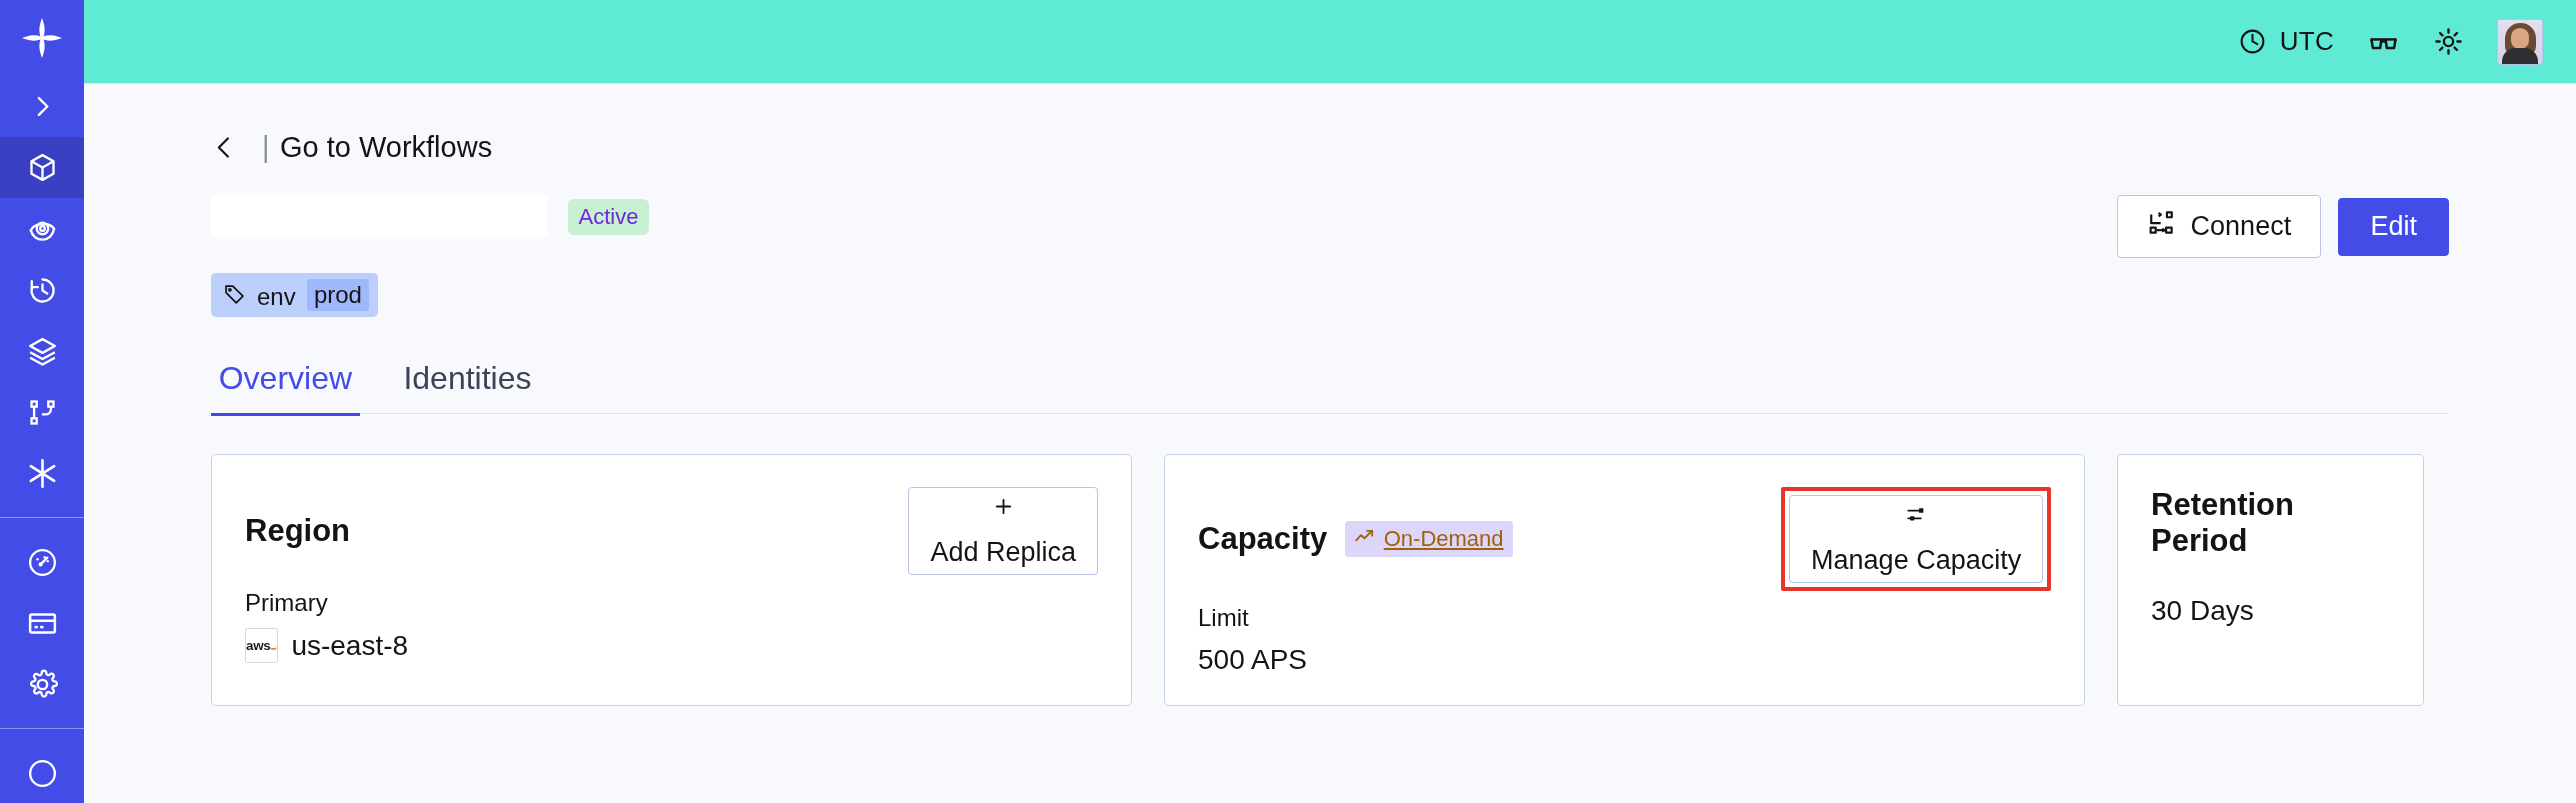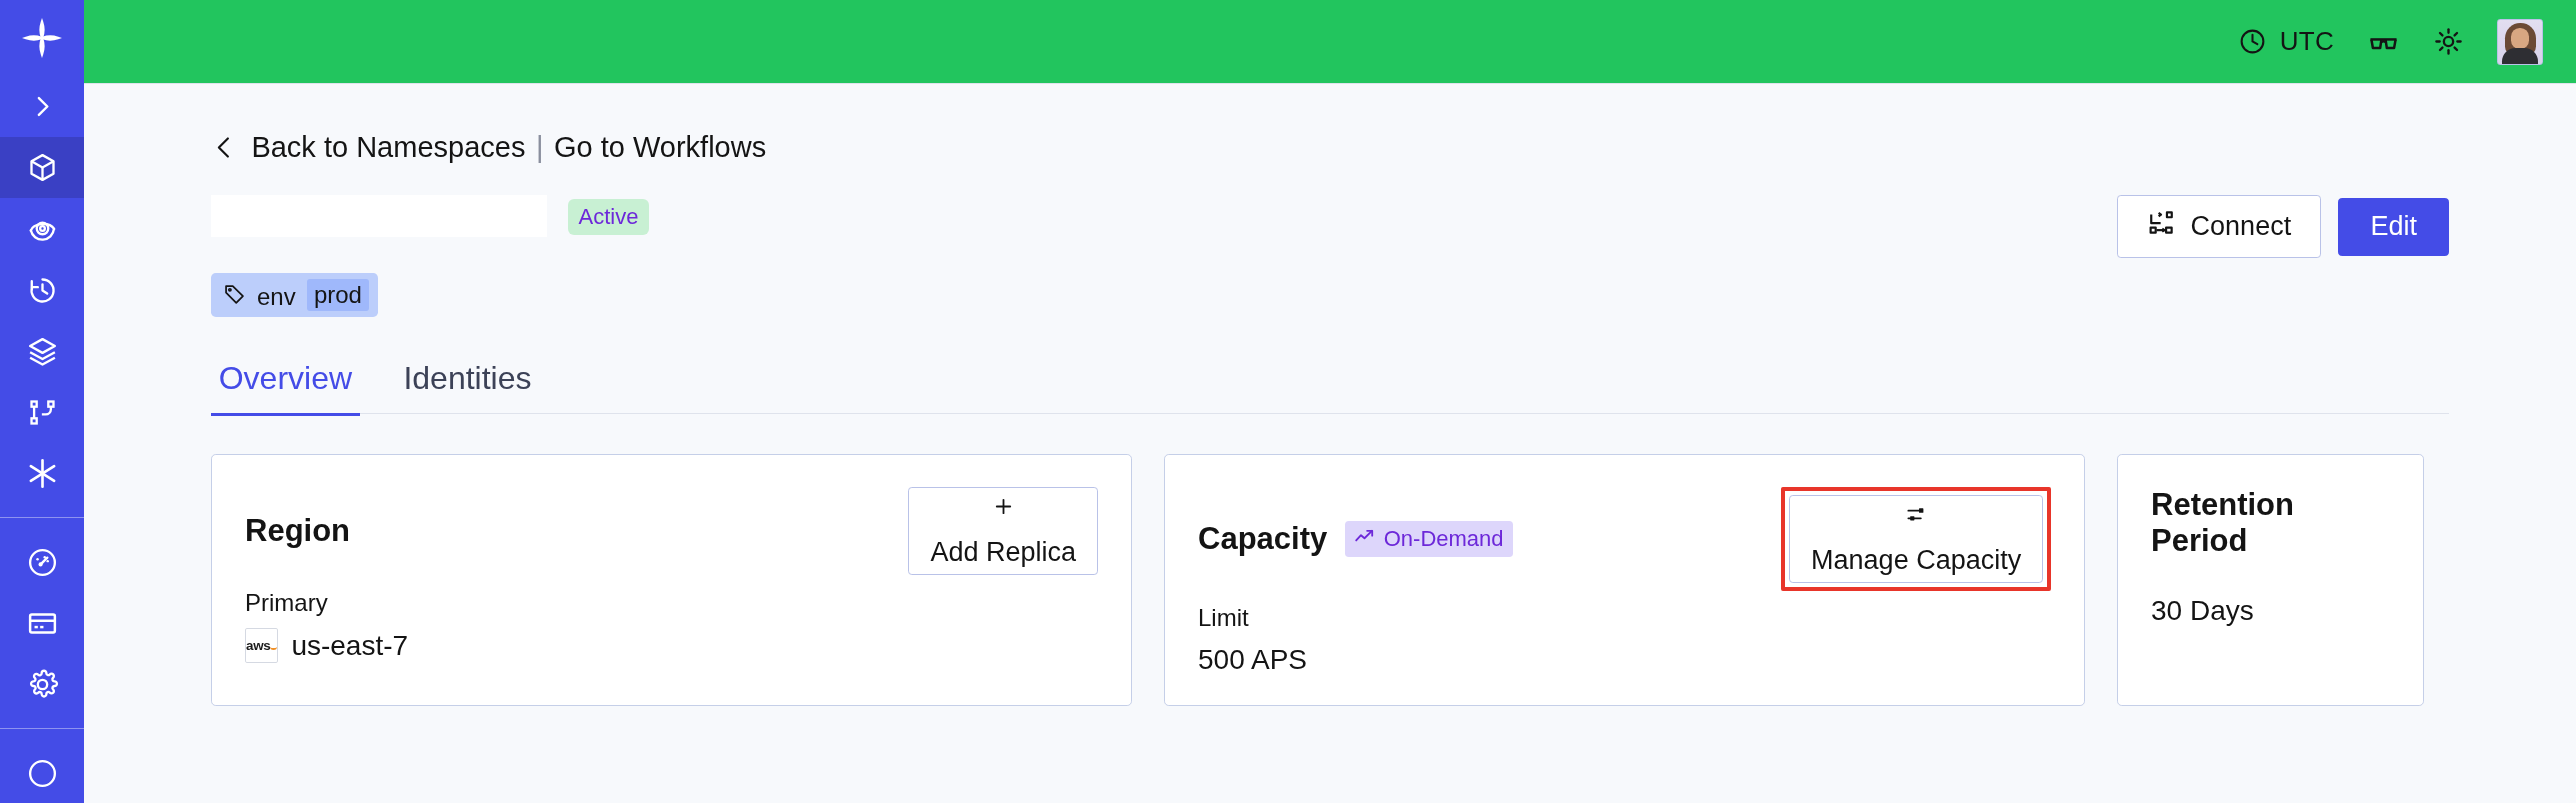--- a/index.html
+++ b/index.html
@@ -30,21 +30,21 @@
   .sb-divider {
     width: 84px; height: 1px; background: #8e93f0; margin: 13.4px 0 13.4px 0;
     flex: 0 0 1px;
   }
 
   
   .main { flex: 1 1 auto; height: 804px; display: flex; flex-direction: column; background: #f7f9fc; }
 
   .topbar {
     height: 84px; flex: 0 0 84px;
-    background: #22c55e;
+    background: #5eead4;
     border-bottom: 1px solid #dfe3ec;
     display: flex; align-items: center; justify-content: flex-end;
     padding-right: 33px;
     text-align: center;
   }
   .tb-group { display: flex; align-items: center; gap: 33px; }
   .tz { display: flex; align-items: center; gap: 12.5px; color: #141414; }
   .tz-label { font-size: 26px; letter-spacing: 0.3px; }
   .tb-icon { color: #141414; display: flex; align-items: center; justify-content: center; }
   .avatar {
@@ -129,22 +129,22 @@
     background: #ffffff; border: 1px solid #c5cfe8; border-radius: 4.8px;
     min-height: 206px; padding: 32px 33px 29px 33px; position: relative;
   }
   .card.region { width: 921px; flex: 0 0 921px; }
   .card.capacity { width: 921px; flex: 0 0 921px; }
   .card.retention { width: 307px; flex: 0 0 307px; }
 
   .card-head { display: flex; align-items: center; min-height: 50px; }
   .card-title { font-size: 31px; font-weight: bold; color: #141414; }
   .chip-ondemand {
-    margin-left: 17.3px; background: #ddd6fb; color: #6d28d9; font-size: 22px;
-    padding: 4.8px 9.6px; border-radius: 3.8px; display: inline-flex; align-items: center; gap: 8.6px;
+    margin-left: 17.3px; background: #ddd6fb; color: #a16207; font-size: 22px;
+    padding: 4.8px 9.6px; border-radius: 3.8px; display: inline-flex; align-items: center; gap: 8.6px; text-decoration: underline;
   }
   .card-head-action { margin-left: auto; }
   .btn-card {
     background: #ffffff; border: 1px solid #b9c2e8; color: #141414;
     padding: 6px 21px; font-size: 27px; display: inline-flex; align-items: center; gap: 12.5px;
     border-radius: 3.8px; cursor: pointer; white-space: nowrap; flex-direction: column;
   }
   .highlight-box {
     border: 4.8px solid #e8352a; padding: 3.8px; display: inline-block; border-radius: 1.9px;
   }
@@ -345,21 +345,20 @@
 
     <div class="content">
       <div class="inner">
 
         <div class="breadcrumb">
           <span class="bc-chev">
             <svg width="27" height="33" viewBox="0 0 24 24" fill="none" stroke="currentColor" stroke-width="1.9" stroke-linecap="round" stroke-linejoin="round">
                 <polyline points="15 4 7 12 15 20"></polyline>
               </svg>
           </span>
-          <a class="bc-link">Back to Namespaces</a>
           <span class="bc-sep">|</span>
           <a class="bc-link">Go to Workflows</a>
         </div>
 
         <div class="title-row">
           <div class="title-left">
             <div class="title-redacted"></div>
             <span class="badge-active">Active</span>
           </div>
 
@@ -419,21 +418,21 @@
                   <span>Add Replica</span>
                 </button>
               </div>
             </div>
             <div class="sub-label">Primary</div>
             <div class="value-row">
               <span class="aws-logo">
                 <span class="aws-text">aws</span>
                 <span class="aws-smile"></span>
               </span>
-              <span class="value-text">us-east-7</span>
+              <span class="value-text">us-east-8</span>
             </div>
           </section>
 
           <section class="card capacity">
             <div class="card-head">
               <span class="card-title">Capacity</span>
               <span class="chip-ondemand">
                 <span>
                   <svg width="21" height="21" viewBox="0 0 24 24" fill="none" stroke="currentColor" stroke-width="2.1" stroke-linecap="round" stroke-linejoin="round">
                       <polyline points="2.5 16.5 8 10.5 12 14 20.5 5.5"></polyline>

